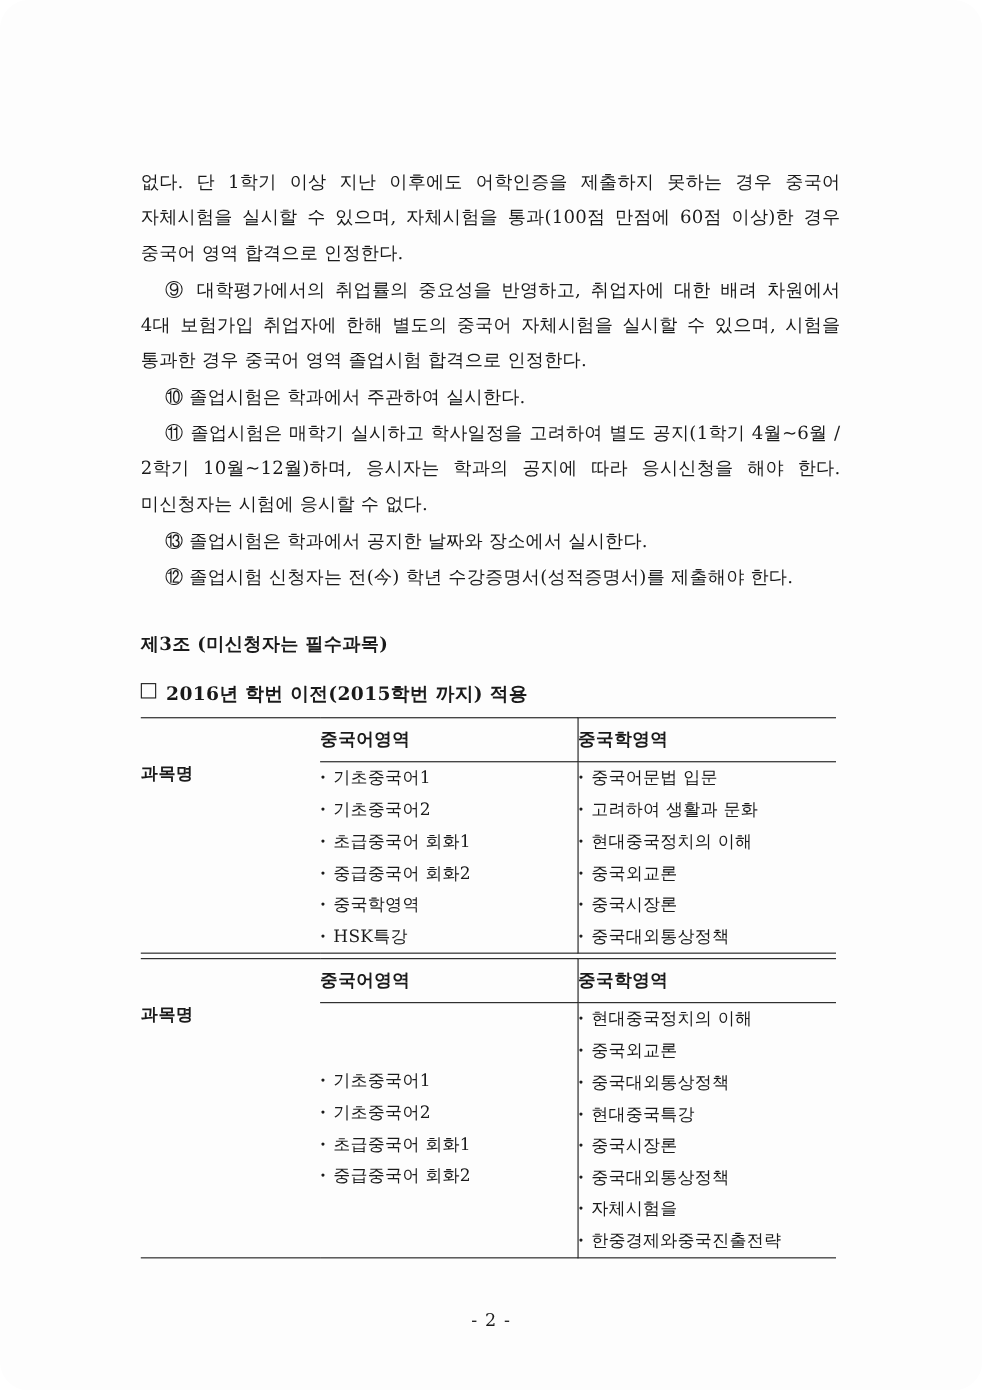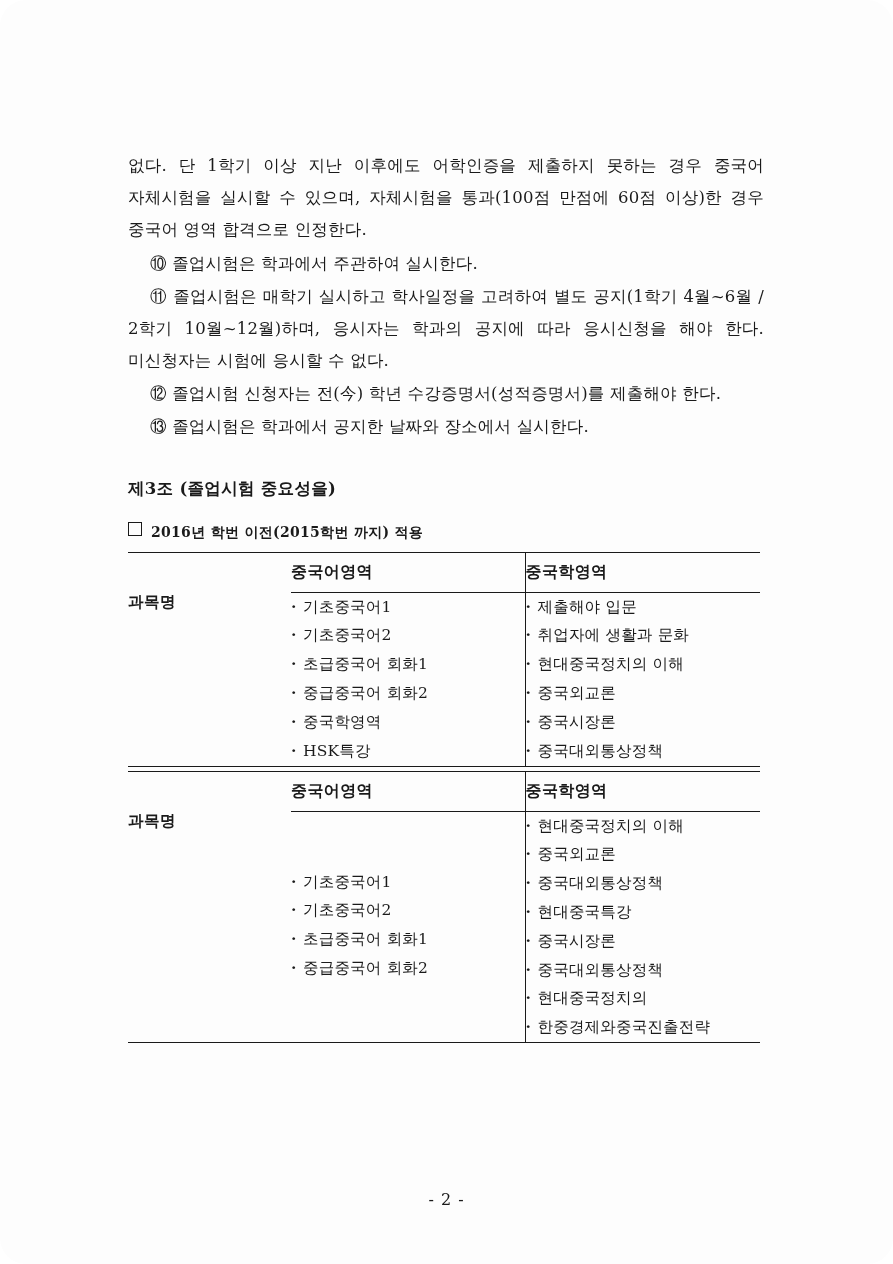--- a/index.html
+++ b/index.html
@@ -39,21 +39,21 @@
     text-indent: 22px;
   }
   .section-title {
     margin: 34px 0 0 0;
     font-size: 16.5px;
     font-weight: bold;
     letter-spacing: 0.3px;
   }
   .subsection {
     margin: 22px 0 10px 0;
-    font-size: 14px;
+    font-size: 17px;
     font-weight: bold;
     letter-spacing: 0.3px;
   }
   .subsection .box-glyph {
     display: inline-block;
     width: 12px;
     height: 12px;
     border: 1.4px solid #1a1a1a;
     margin-right: 9px;
     vertical-align: 1px;
@@ -132,26 +132,27 @@
     letter-spacing: 1px;
   }
 </style>
 </head>
 <body>
 
 <div class="page">
   <div class="content">
 
     <p class="para">없다. 단 1학기 이상 지난 이후에도 어학인증을 제출하지 못하는 경우 중국어 자체시험을 실시할 수 있으며, 자체시험을 통과(100점 만점에 60점 이상)한 경우 중국어 영역 합격으로 인정한다.</p>
+    <p class="para indent">⑨ 대학평가에서의 취업률의 중요성을 반영하고, 취업자에 대한 배려 차원에서 4대 보험가입 취업자에 한해 별도의 중국어 자체시험을 실시할 수 있으며, 시험을 통과한 경우 중국어 영역 졸업시험 합격으로 인정한다.</p>
     <p class="para indent">⑩ 졸업시험은 학과에서 주관하여 실시한다.</p>
     <p class="para indent">⑪ 졸업시험은 매학기 실시하고 학사일정을 고려하여 별도 공지(1학기 4월~6월 / 2학기 10월~12월)하며, 응시자는 학과의 공지에 따라 응시신청을 해야 한다. 미신청자는 시험에 응시할 수 없다.</p>
+    <p class="para indent">⑬ 졸업시험은 학과에서 공지한 날짜와 장소에서 실시한다.</p>
     <p class="para indent">⑫ 졸업시험 신청자는 전(今) 학년 수강증명서(성적증명서)를 제출해야 한다.</p>
-    <p class="para indent">⑬ 졸업시험은 학과에서 공지한 날짜와 장소에서 실시한다.</p>
-
-    <h2 class="section-title">제3조 (졸업시험 중요성을)</h2>
+
+    <h2 class="section-title">제3조 (미신청자는 필수과목)</h2>
 
     <h3 class="subsection">
       <span class="box-glyph"></span><span>2016년 학번 이전(2015학번 까지) 적용</span>
     </h3>
 
     <table class="course-table">
       <colgroup>
         <col class="col-label">
           <col class="col-mid">
           <col class="col-right">
@@ -171,22 +172,22 @@
               <li>기초중국어1</li>
               <li>기초중국어2</li>
               <li>초급중국어 회화1</li>
               <li>중급중국어 회화2</li>
               <li>중국학영역</li>
               <li>HSK특강</li>
             </ul>
           </td>
           <td class="cell-right">
             <ul class="items">
-              <li>제출해야 입문</li>
-              <li>취업자에 생활과 문화</li>
+              <li>중국어문법 입문</li>
+              <li>고려하여 생활과 문화</li>
               <li>현대중국정치의 이해</li>
               <li>중국외교론</li>
               <li>중국시장론</li>
               <li>중국대외통상정책</li>
             </ul>
           </td>
         </tr>
       </tbody>
     </table>
 
@@ -216,21 +217,21 @@
             </ul>
           </td>
           <td class="cell-right">
             <ul class="items">
               <li>현대중국정치의 이해</li>
               <li>중국외교론</li>
               <li>중국대외통상정책</li>
               <li>현대중국특강</li>
               <li>중국시장론</li>
               <li>중국대외통상정책</li>
-              <li>현대중국정치의</li>
+              <li>자체시험을</li>
               <li>한중경제와중국진출전략</li>
             </ul>
           </td>
         </tr>
       </tbody>
     </table>
 
   </div>
 
   <div class="footer-page">- 2 -</div>

